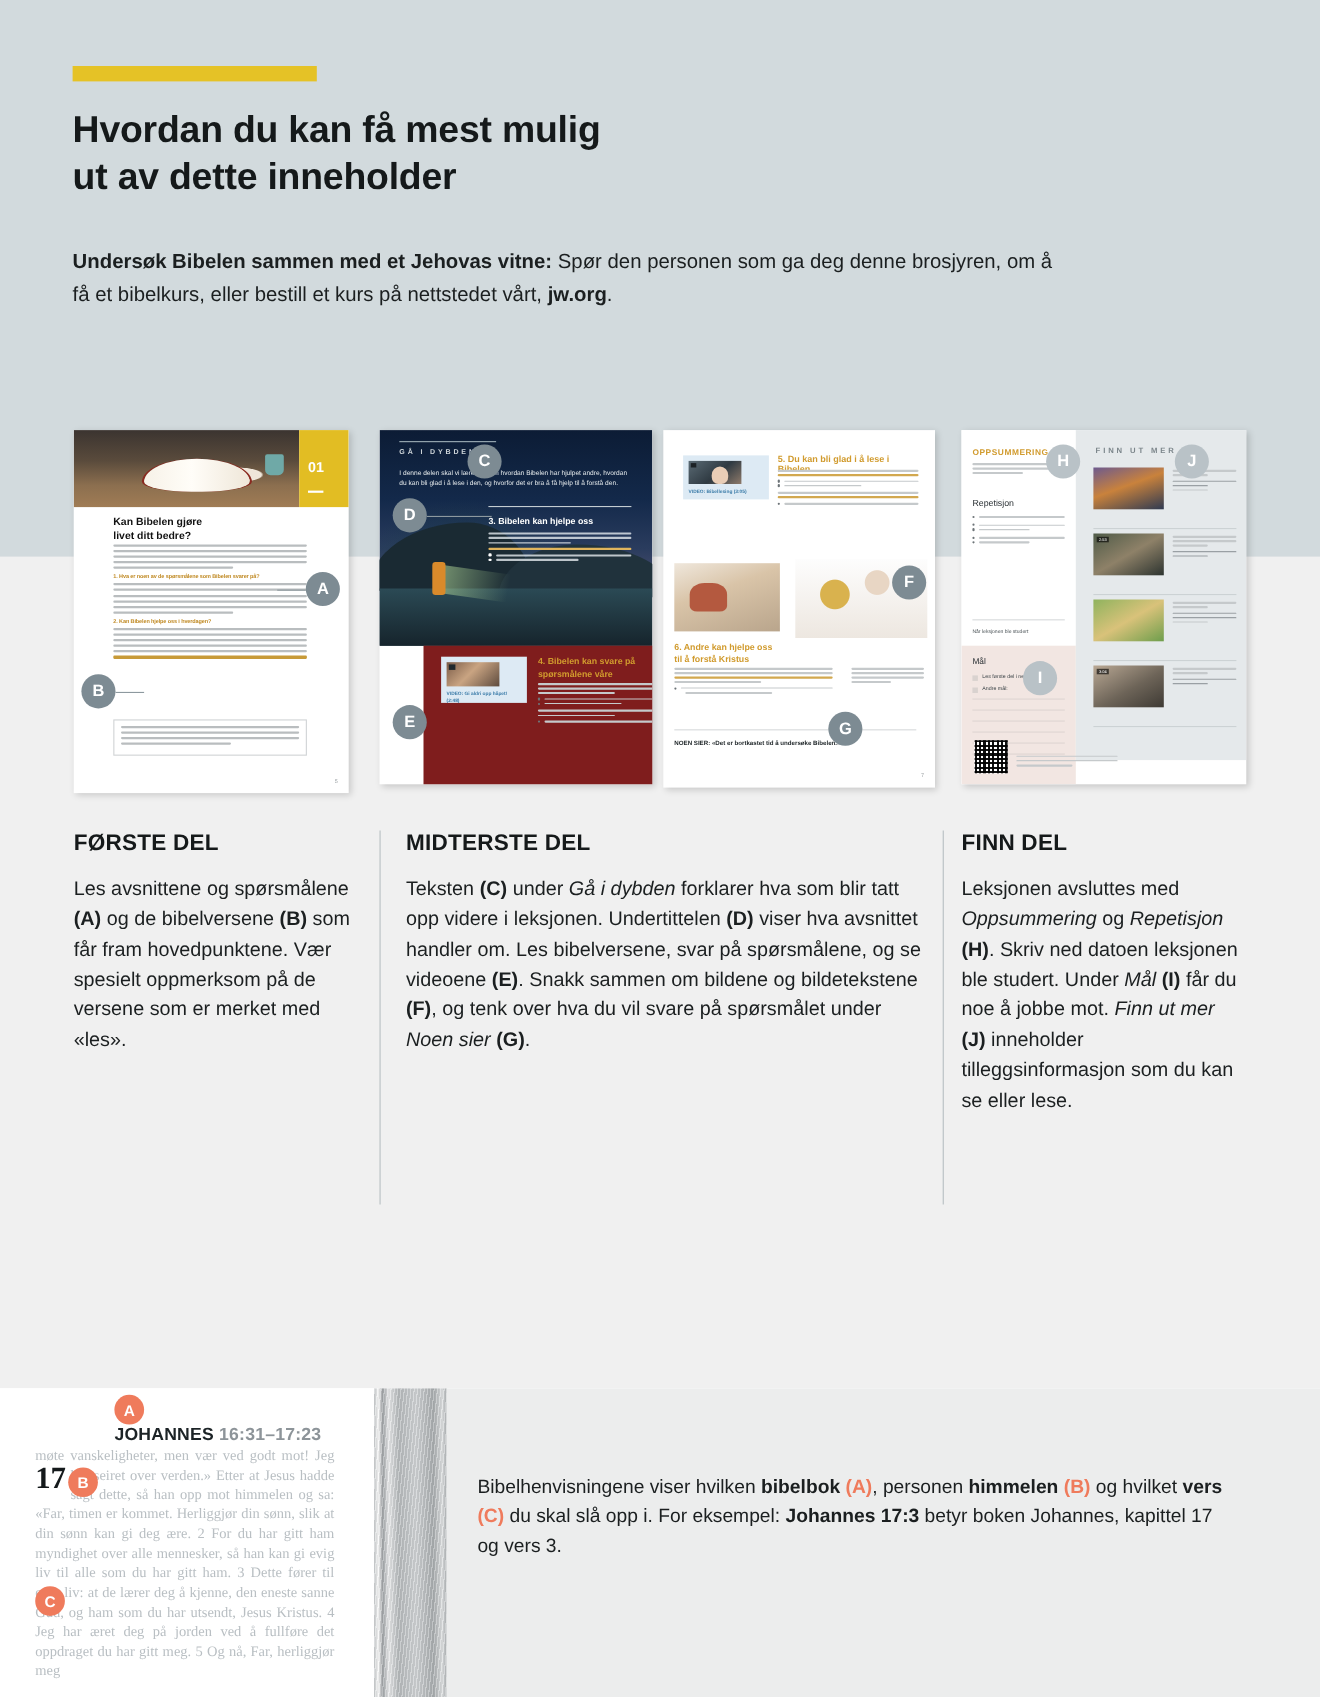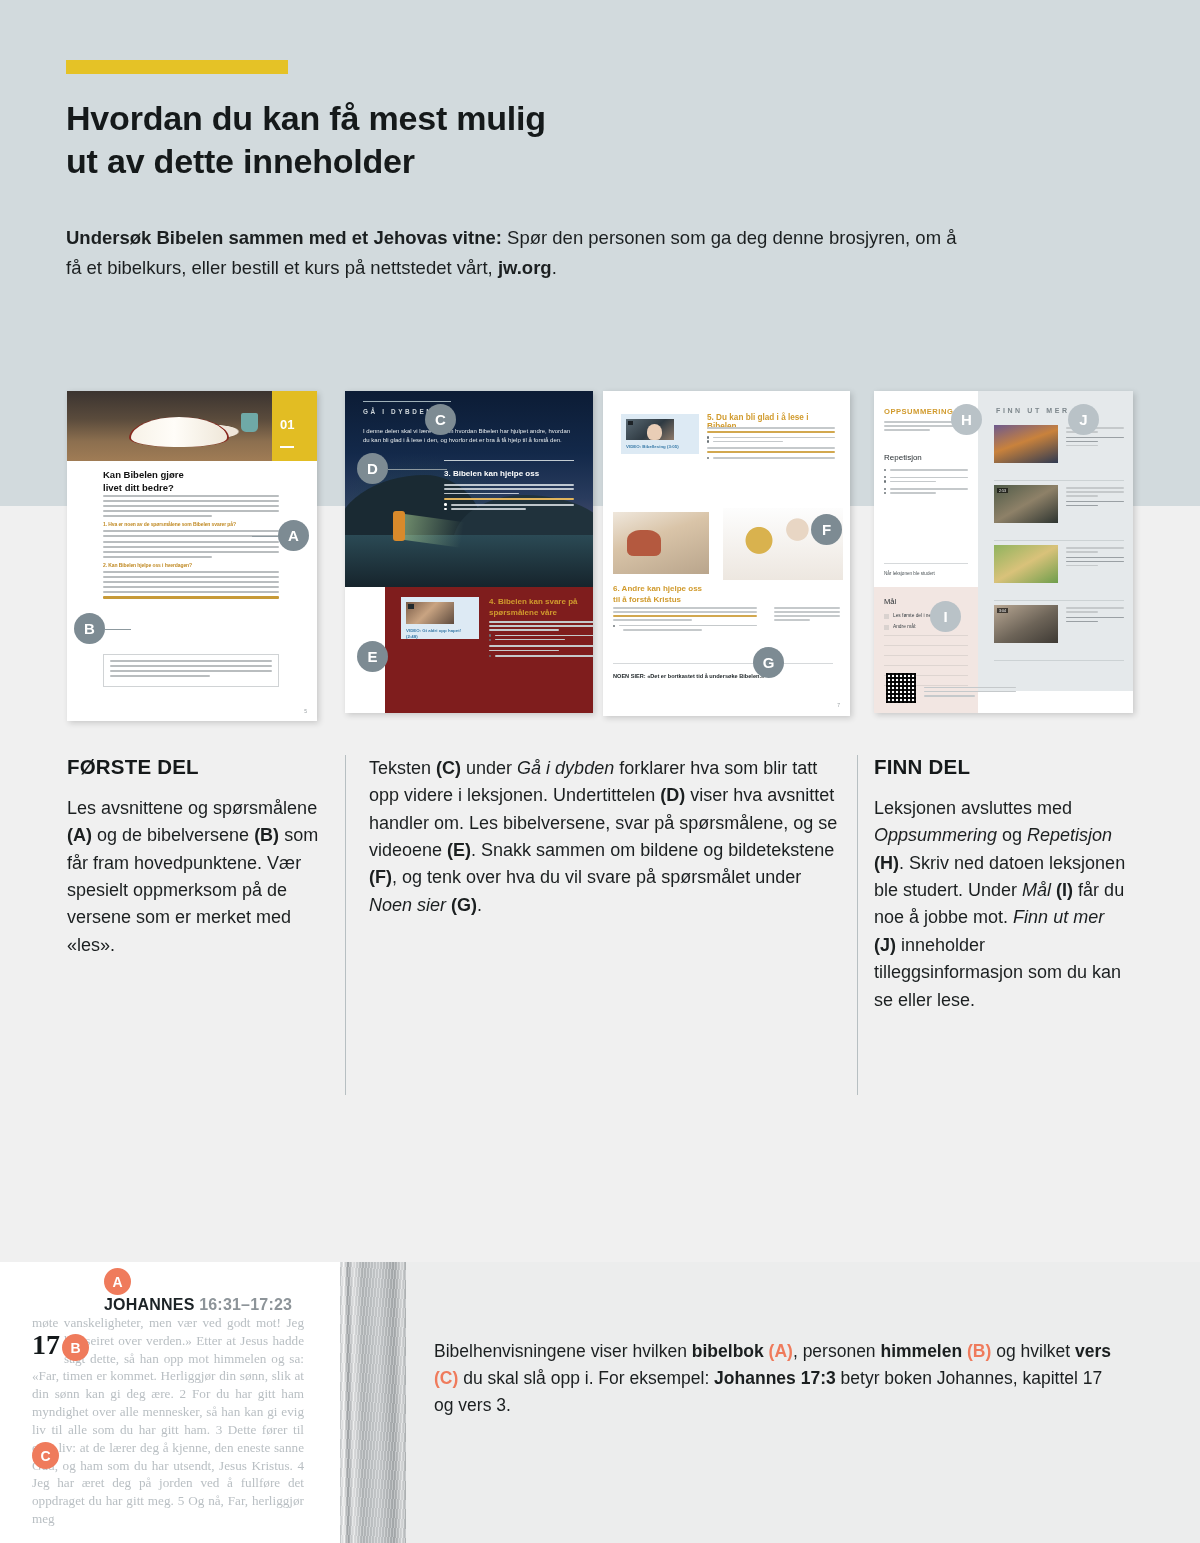--- a/index.html
+++ b/index.html
@@ -574,20 +574,21 @@
 <div class="vdiv vd2"></div>
 
 <div class="cols">
 
   <div class="col c1">
     <h3>FØRSTE DEL</h3>
     <p>Les avsnittene og spørsmålene <b>(A)</b> og de bibelversene <b>(B)</b> som får fram hovedpunktene. Vær spesielt oppmerksom på de versene som er merket med «les».</p>
   </div>
 
   <div class="col c2">
+    <h3>MIDTERSTE DEL</h3>
     <p>Teksten <b>(C)</b> under <i>Gå i dybden</i> forklarer hva som blir tatt opp videre i leksjonen. Undertittelen <b>(D)</b> viser hva avsnittet handler om. Les bibelversene, svar på spørsmålene, og se videoene <b>(E)</b>. Snakk sammen om bildene og bildetekstene <b>(F)</b>, og tenk over hva du vil svare på spørsmålet under <i>Noen sier</i> <b>(G)</b>.</p>
   </div>
 
   <div class="col c3">
     <h3>FINN DEL</h3>
     <p>Leksjonen avsluttes med <i>Oppsummering</i> og <i>Repetisjon</i> <b>(H)</b>. Skriv ned datoen leksjonen ble studert. Under <i>Mål</i> <b>(I)</b> får du noe å jobbe mot. <i>Finn ut mer</i> <b>(J)</b> inneholder tilleggsinformasjon som du kan se eller lese.</p>
   </div>
 </div>
 
 <div class="bottom">

